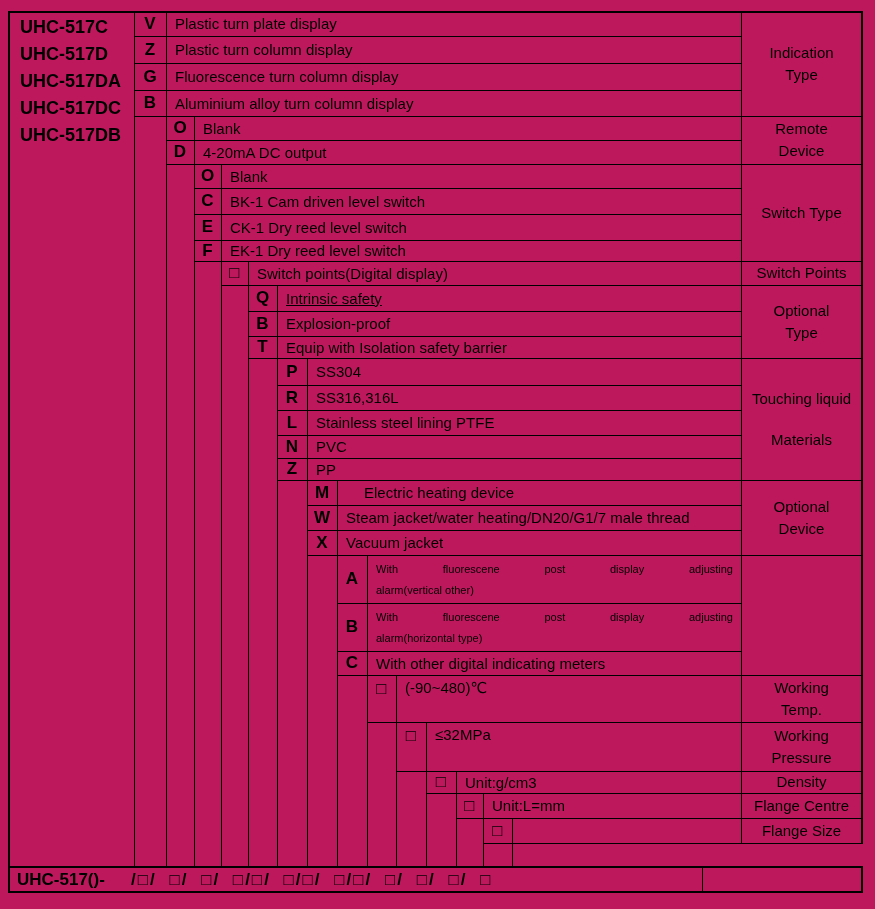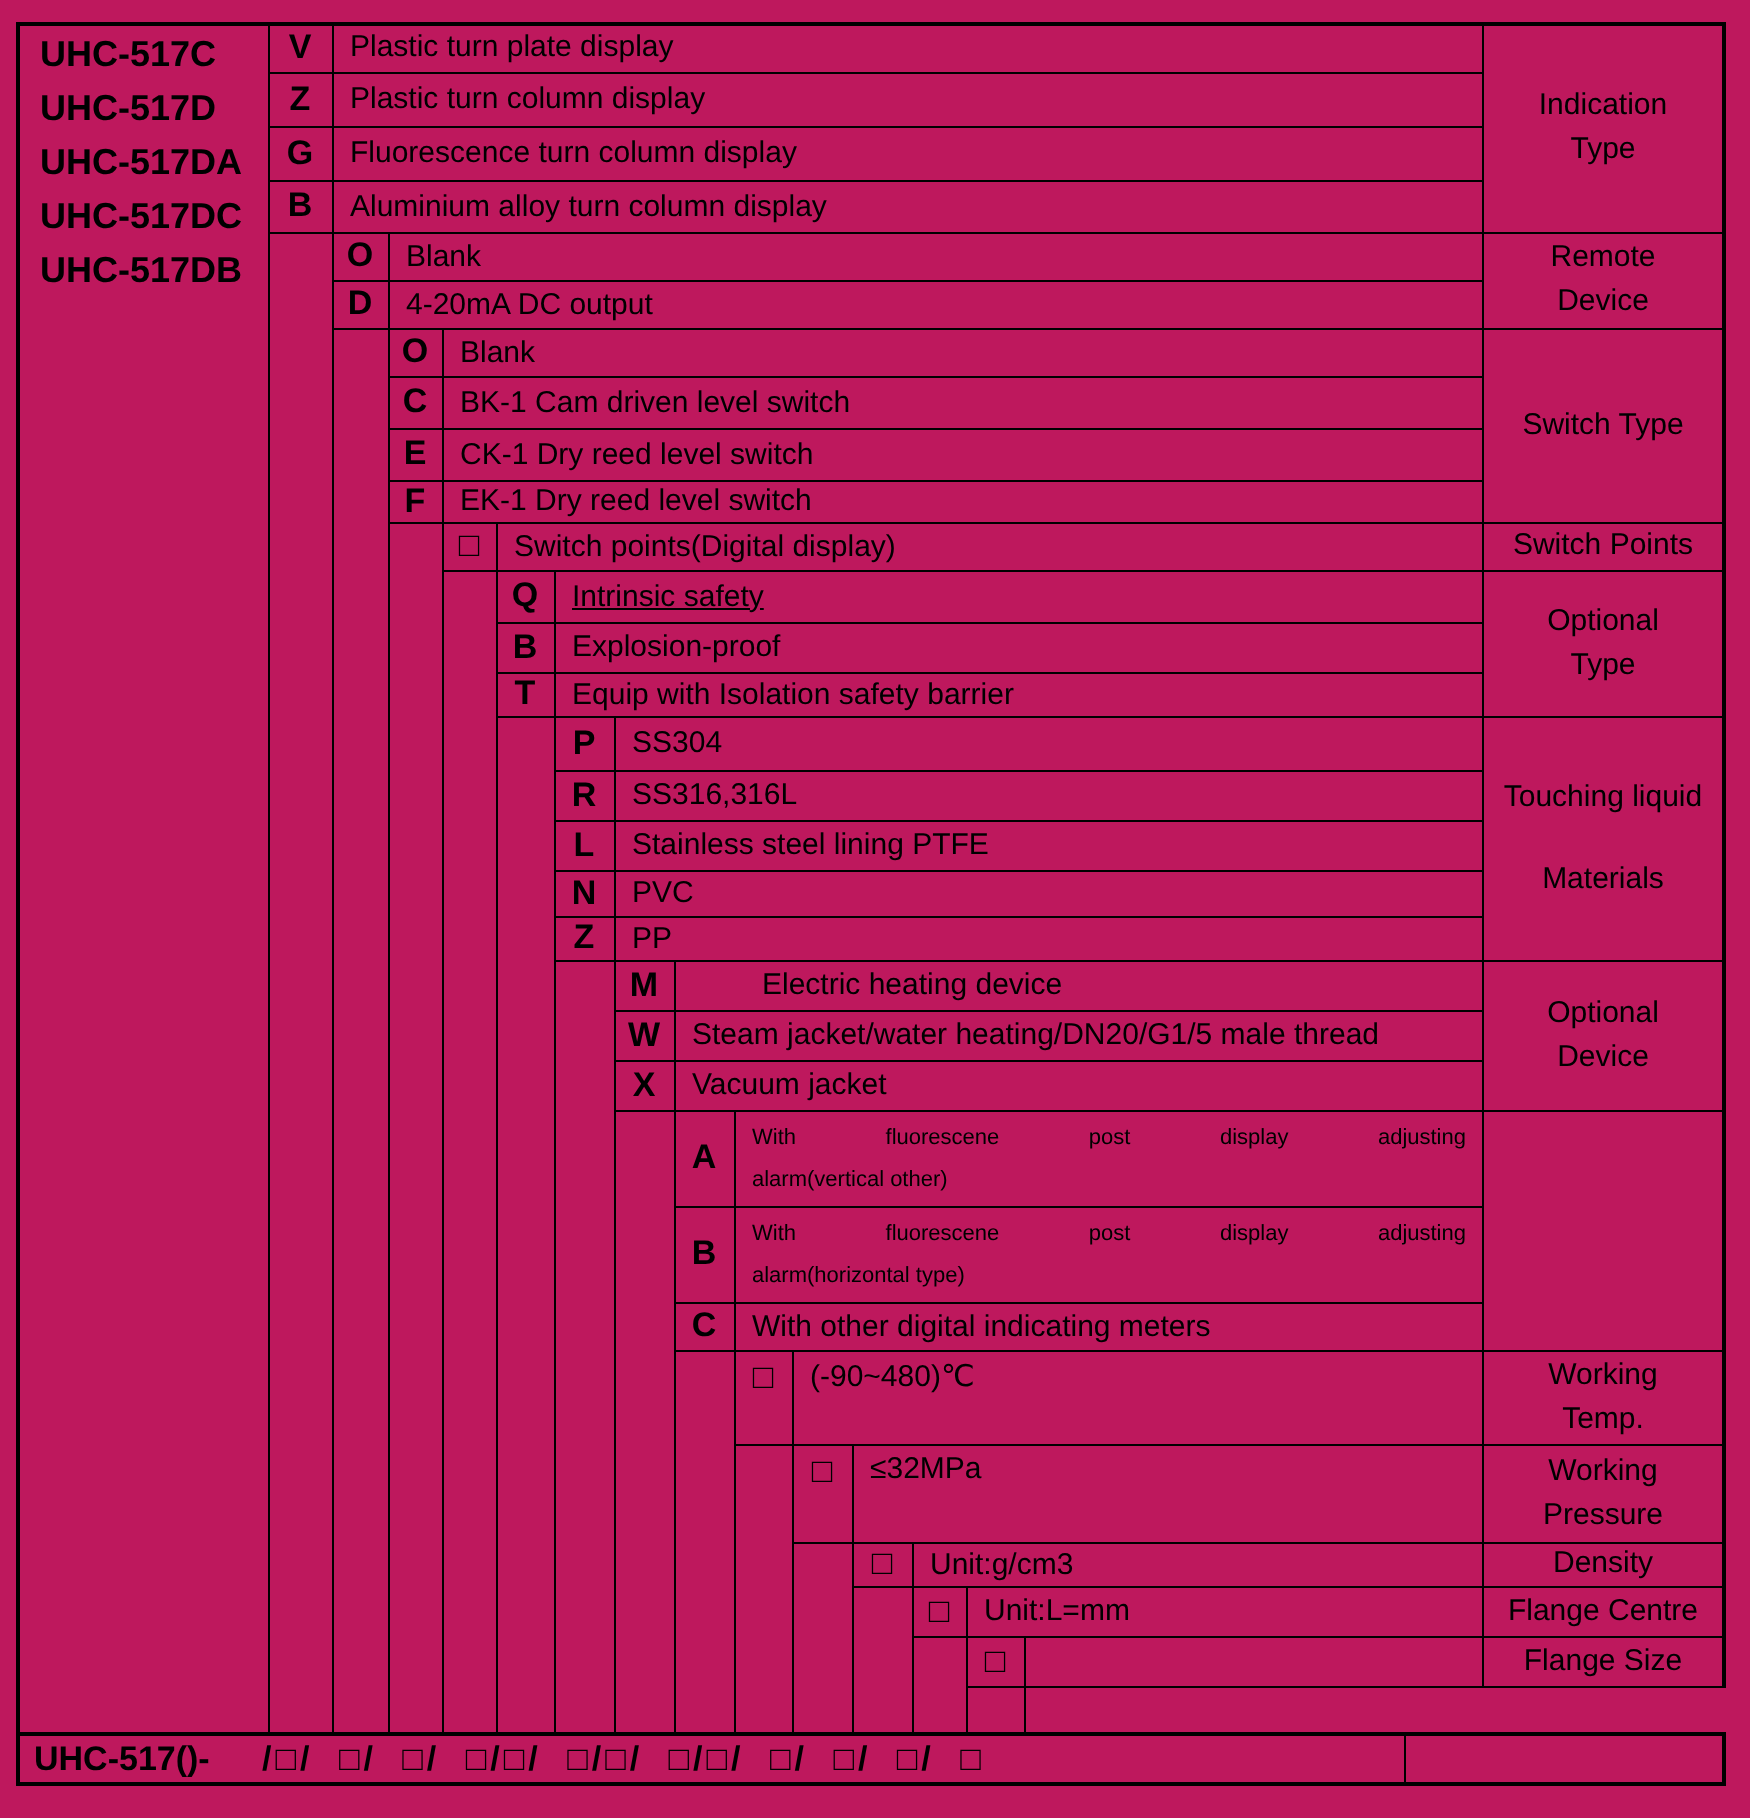--- a/index.html
+++ b/index.html
@@ -163,24 +163,24 @@
   <div class="code" style="left:277px;top:410px;width:30px;height:25px;">L</div>
   <div class="desc" style="left:307px;top:410px;width:434px;height:25px;">Stainless steel lining PTFE</div>
 
   <div class="code" style="left:277px;top:435px;width:30px;height:23px;">N</div>
   <div class="desc" style="left:307px;top:435px;width:434px;height:23px;">PVC</div>
 
   <div class="code" style="left:277px;top:458px;width:30px;height:22px;">Z</div>
   <div class="desc" style="left:307px;top:458px;width:434px;height:22px;">PP</div>
 
   <div class="code" style="left:307px;top:480px;width:30px;height:25px;">M</div>
-  <div class="desc" style="left:354px;top:480px;width:404px;height:25px;padding-left:27px;">Electric heating device</div>
+  <div class="desc" style="left:337px;top:480px;width:404px;height:25px;padding-left:27px;">Electric heating device</div>
 
   <div class="code" style="left:307px;top:505px;width:30px;height:25px;">W</div>
-  <div class="desc" style="left:337px;top:505px;width:404px;height:25px;">Steam jacket/water heating/DN20/G1/5 male thread</div>
+  <div class="desc" style="left:337px;top:505px;width:404px;height:25px;">Steam jacket/water heating/DN20/G1/7 male thread</div>
 
   <div class="code" style="left:307px;top:530px;width:30px;height:25px;">X</div>
   <div class="desc" style="left:337px;top:530px;width:404px;height:25px;">Vacuum jacket</div>
 
   <div class="code" style="left:337px;top:555px;width:30px;height:48px;">A</div>
   <div class="desc2" style="left:367px;top:555px;width:374px;height:48px;">
     <div class="jline">With fluorescene post display adjusting</div>
     <div>alarm(vertical other)</div>
   </div>
 

